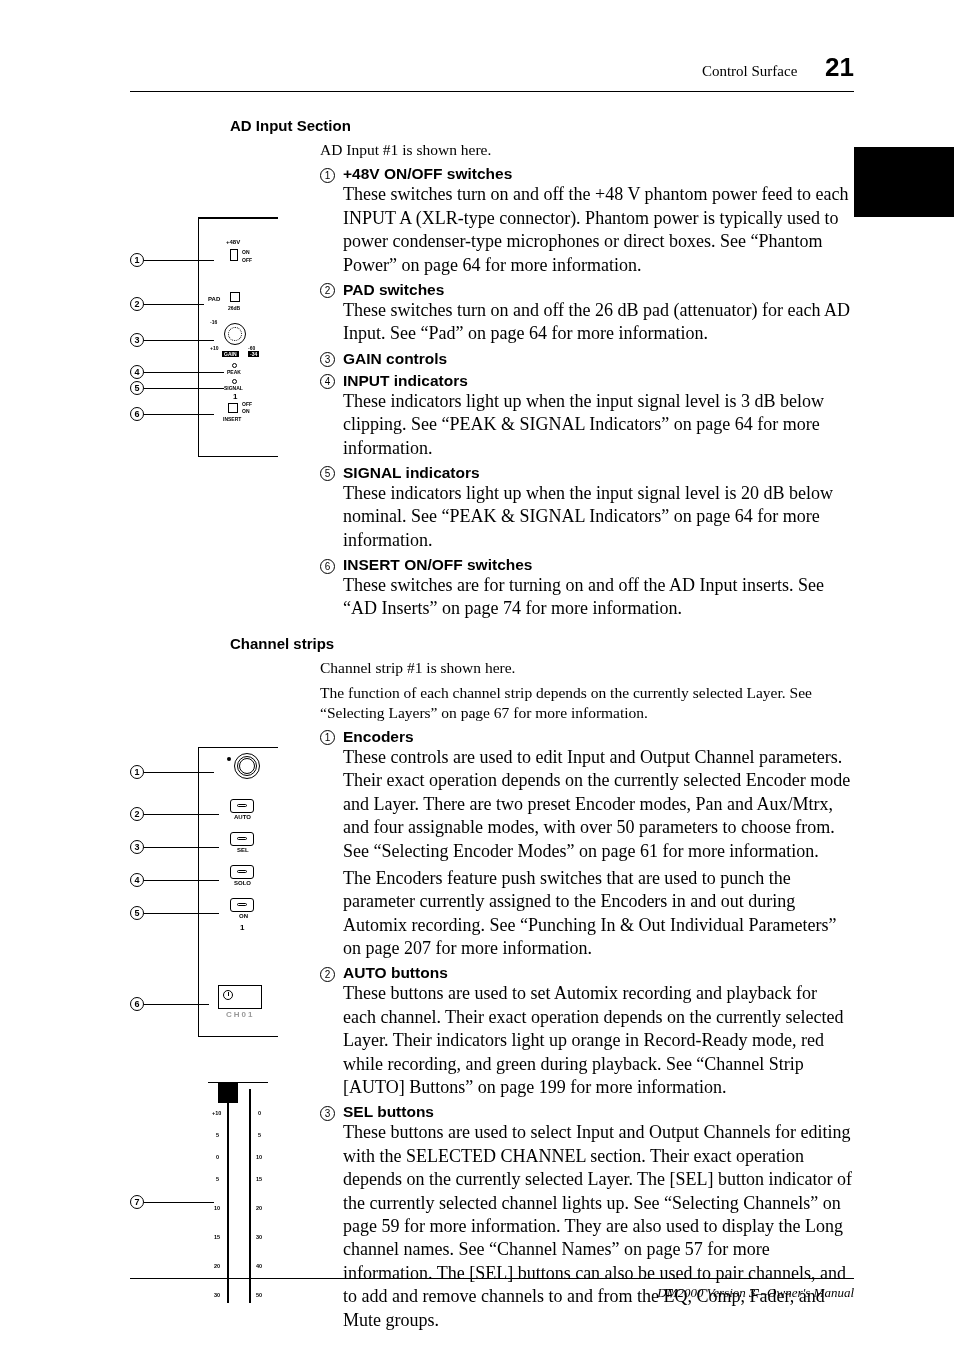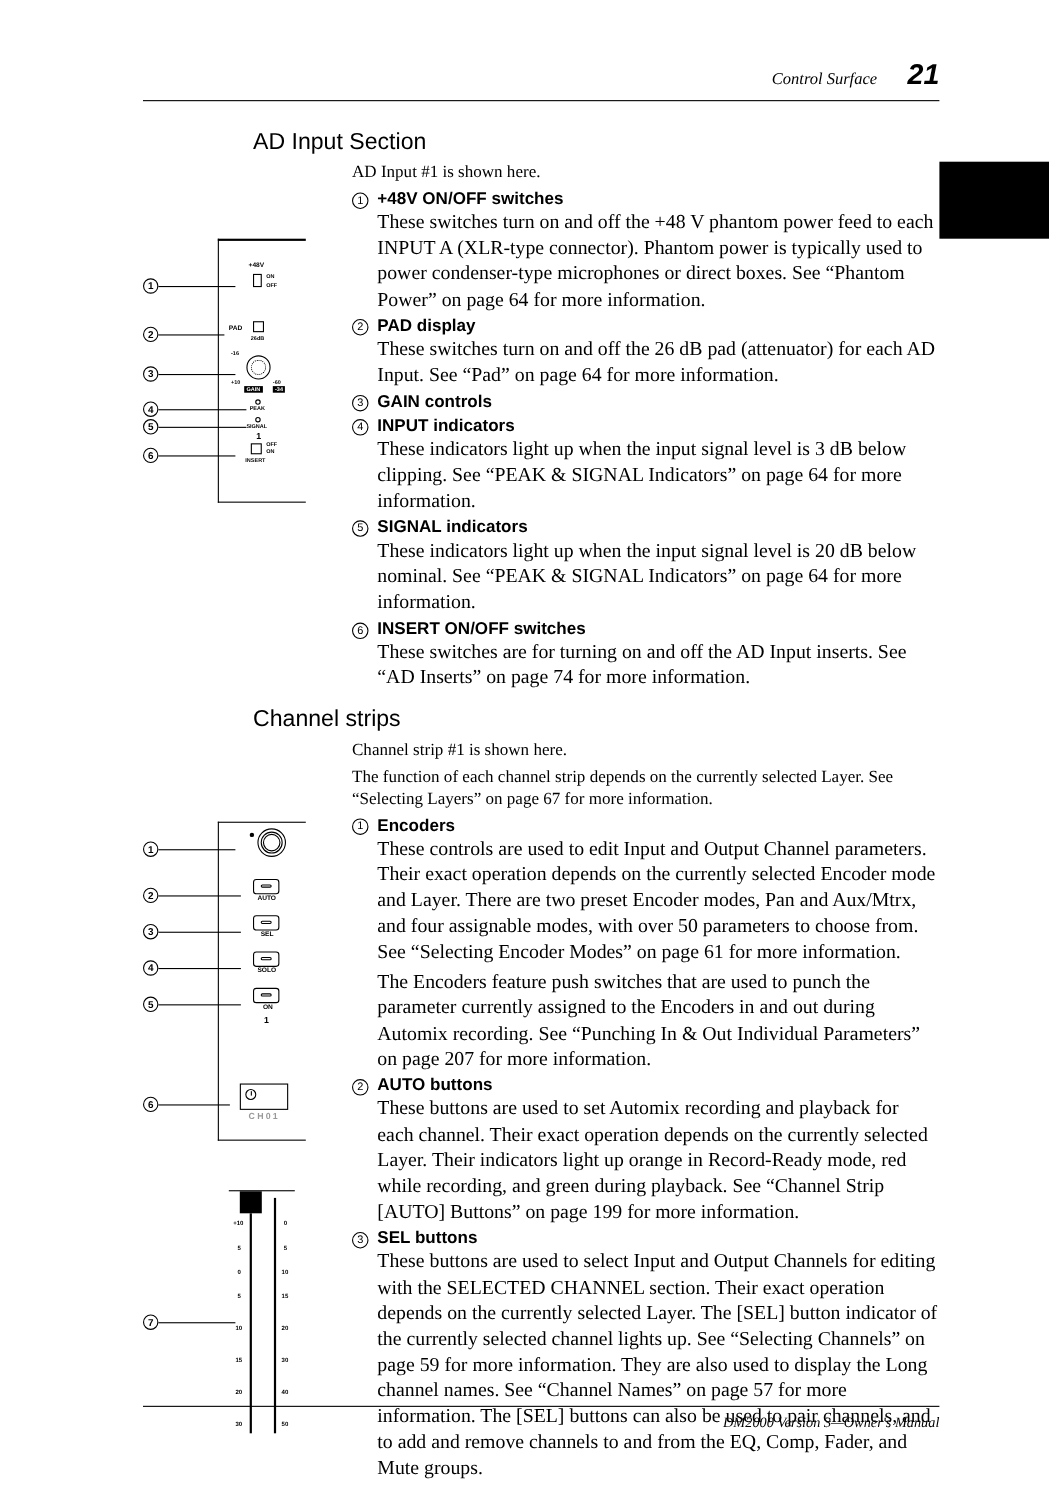--- a/index.html
+++ b/index.html
@@ -16,21 +16,20 @@
     top: 52px;
     left: 130px;
     right: 100px;
     bottom: 50px;
   }
   .header {
     border-bottom: 1px solid #000;
     padding-bottom: 8px;
     text-align: right;
     font-size: 15px;
-    font-style: italic;
   }
   .header .pagenum {
     font-family: "Myriad Pro", "Helvetica Neue", Arial, sans-serif;
     font-weight: 700;
     font-size: 26px;
     margin-left: 24px;
   }
   .black-tab {
     position: absolute;
     top: 95px;
@@ -40,22 +39,22 @@
     background: #000;
   }
   .content {
     position: absolute;
     top: 55px;
     left: 0;
     right: 0;
   }
   h2.section {
     font-family: "Myriad Pro", "Helvetica Neue", Arial, sans-serif;
-    font-weight: 400;
-    font-size: 21px;
+    font-weight: 700;
+    font-size: 15px;
     margin-left: 100px;
     margin-top: 10px;
     margin-bottom: 6px;
   }
   .intro, .body, .heading {
     margin-left: 190px;
   }
   .intro {
     font-size: 15.5px;
     margin-bottom: 6px;
@@ -193,21 +192,21 @@
     <p class="intro" style="margin-left:190px">AD Input #1 is shown here.</p>
 
     <div class="item-head">
         <span class="circnum">1</span>
         <h3>+48V ON/OFF switches</h3>
       </div>
     <p class="body">These switches turn on and off the +48 V phantom power feed to each INPUT A (XLR-type connector). Phantom power is typically used to power condenser-type microphones or direct boxes. See “Phantom Power” on page 64 for more information.</p>
 
     <div class="item-head">
         <span class="circnum">2</span>
-        <h3>PAD display</h3>
+        <h3>PAD switches</h3>
       </div>
     <p class="body">These switches turn on and off the 26 dB pad (attenuator) for each AD Input. See “Pad” on page 64 for more information.</p>
 
     <div class="item-head">
         <span class="circnum">3</span>
         <h3>GAIN controls</h3>
       </div>
 
     <div class="item-head">
         <span class="circnum">4</span>

